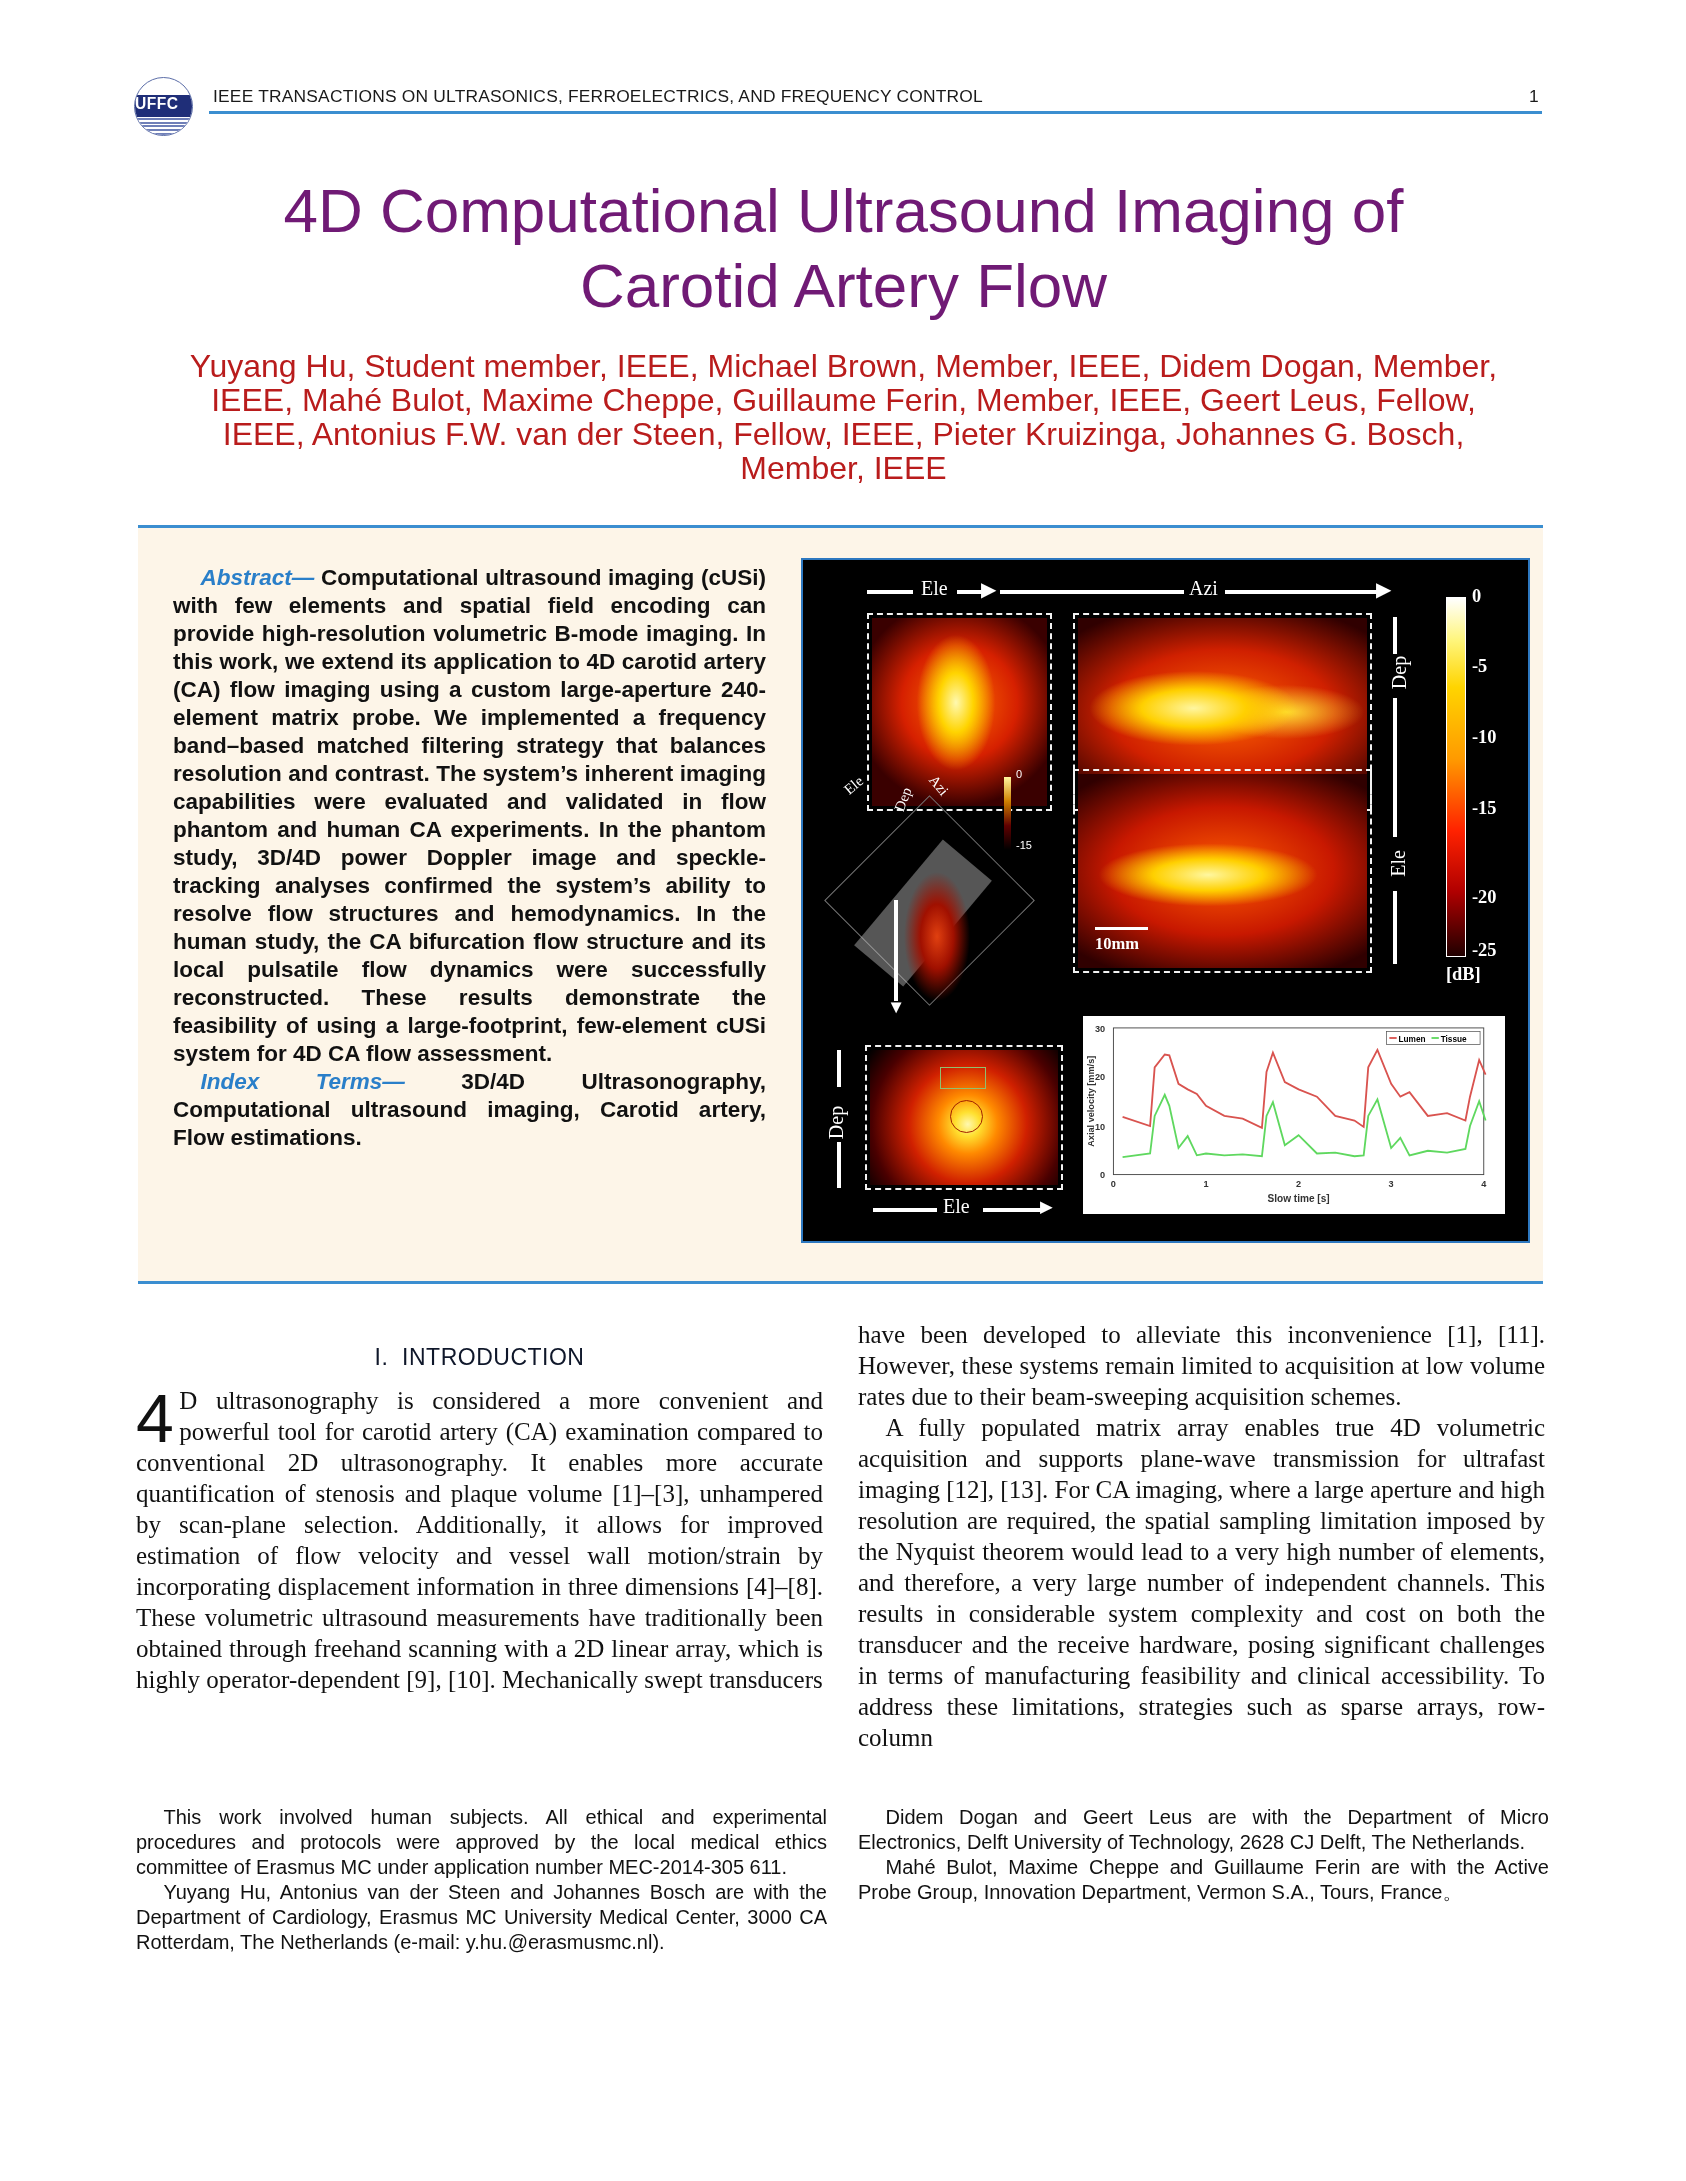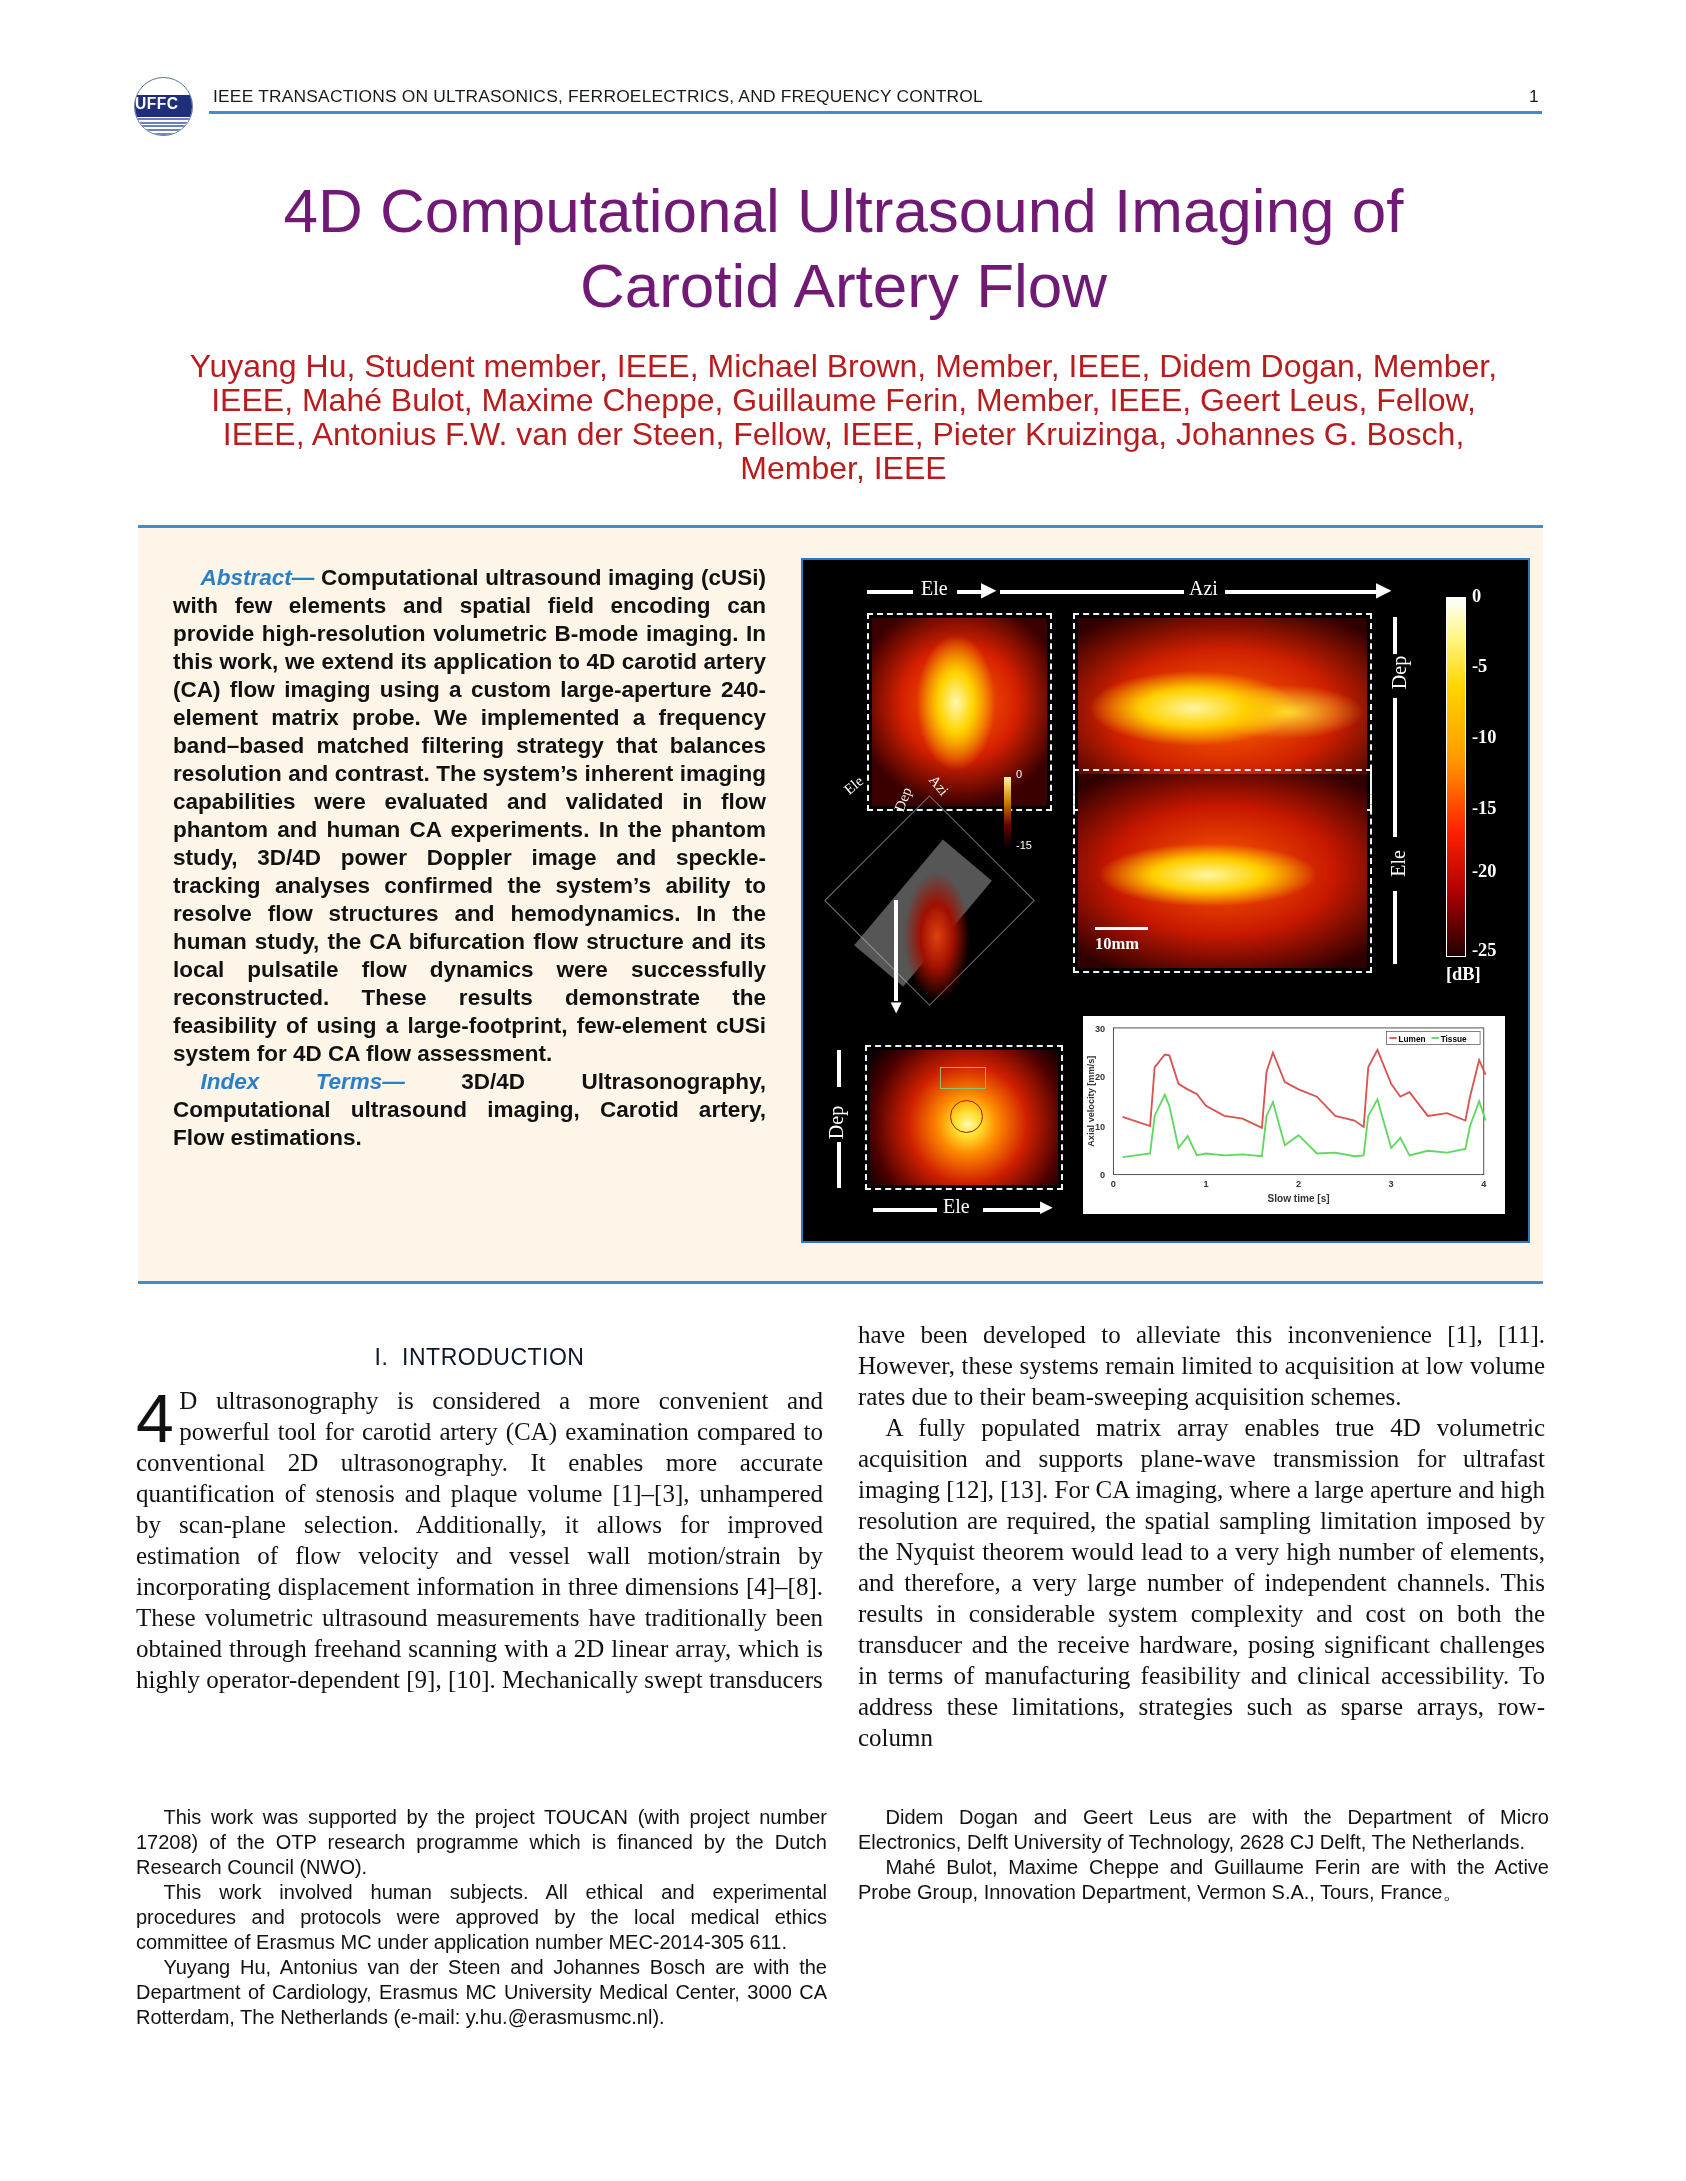--- a/index.html
+++ b/index.html
@@ -118,21 +118,21 @@
   </div>
   <div class="flabel" style="left:582px;top:292px;transform:rotate(-90deg);">Ele</div>
   <div class="arrowline" style="left:590px;top:213px;width:3.7px;height:64px;"></div>
   <div class="arrowline" style="left:590px;top:331px;width:3.7px;height:73px;"></div>
 
   <div class="cbar"></div>
   <div class="ctick" style="top:26px;">0</div>
   <div class="ctick" style="top:96px;">-5</div>
   <div class="ctick" style="top:167px;">-10</div>
   <div class="ctick" style="top:238px;">-15</div>
-  <div class="ctick" style="top:301px;">-20</div>
+  <div class="ctick" style="top:327px;">-20</div>
   <div class="ctick" style="top:380px;">-25</div>
   <div class="ctick" style="top:404px;left:643px;">[dB]</div>
 
   <div class="dash" style="left:62px;top:485px;width:198px;height:145px;">
     <div class="heat" style="background:radial-gradient(circle at 52% 55%,#fff8b0 0%,#ffe030 10%,#ff8a00 24%,#d02000 48%,#4a0000 78%,#000 100%);"></div>
     <div style="position:absolute;left:73px;top:20px;width:44px;height:20px;border:1.8px solid #8fc070;"></div>
     <div style="position:absolute;left:83px;top:53px;width:31px;height:31px;border:1.8px solid #a02000;border-radius:50%;"></div>
   </div>
   <div class="flabel" style="left:16.5px;top:551px;transform:rotate(-90deg);">Dep</div>
   <div class="arrowline" style="left:34px;top:490px;width:3.7px;height:37px;"></div>
@@ -176,21 +176,20 @@
 <div id="col-left" class="abs body-col">
   <p><span class="dropcap">4</span><span>D ultrasonography is considered a more convenient and powerful tool for carotid artery (CA) examination compared to conventional 2D ultrasonography. It enables more accurate quantification of stenosis and plaque volume [1]–[3], unhampered by scan-plane selection. Additionally, it allows for improved estimation of flow velocity and vessel wall motion/strain by incorporating displacement information in three dimensions [4]–[8]. These volumetric ultrasound measurements have traditionally been obtained through freehand scanning with a 2D linear array, which is highly operator-dependent [9], [10]. Mechanically swept transducers</span></p>
 </div>
 
 <div id="col-right" class="abs body-col">
   <p>have been developed to alleviate this inconvenience [1], [11]. However, these systems remain limited to acquisition at low volume rates due to their beam-sweeping acquisition schemes.</p>
   <p class="indent">A fully populated matrix array enables true 4D volumetric acquisition and supports plane-wave transmission for ultrafast imaging [12], [13]. For CA imaging, where a large aperture and high resolution are required, the spatial sampling limitation imposed by the Nyquist theorem would lead to a very high number of elements, and therefore, a very large number of independent channels. This results in considerable system complexity and cost on both the transducer and the receive hardware, posing significant challenges in terms of manufacturing feasibility and clinical accessibility. To address these limitations, strategies such as sparse arrays, row-column</p>
 </div>
 
 <div id="foot-left" class="abs foot">
-  <p>This work was supported by the project TOUCAN (with project number 17208) of the OTP research programme which is financed by the Dutch Research Council (NWO).</p>
   <p>This work involved human subjects. All ethical and experimental procedures and protocols were approved by the local medical ethics committee of Erasmus MC under application number MEC-2014-305 611.</p>
   <p>Yuyang Hu, Antonius van der Steen and Johannes Bosch are with the Department of Cardiology, Erasmus MC University Medical Center, 3000 CA Rotterdam, The Netherlands (e-mail: y.hu.@erasmusmc.nl).</p>
 </div>
 <div id="foot-right" class="abs foot">
   <p>Didem Dogan and Geert Leus are with the Department of Micro Electronics, Delft University of Technology, 2628 CJ Delft, The Netherlands.</p>
   <p>Mahé Bulot, Maxime Cheppe and Guillaume Ferin are with the Active Probe Group, Innovation Department, Vermon S.A., Tours, France。</p>
 </div>
 
 
 </body></html>

